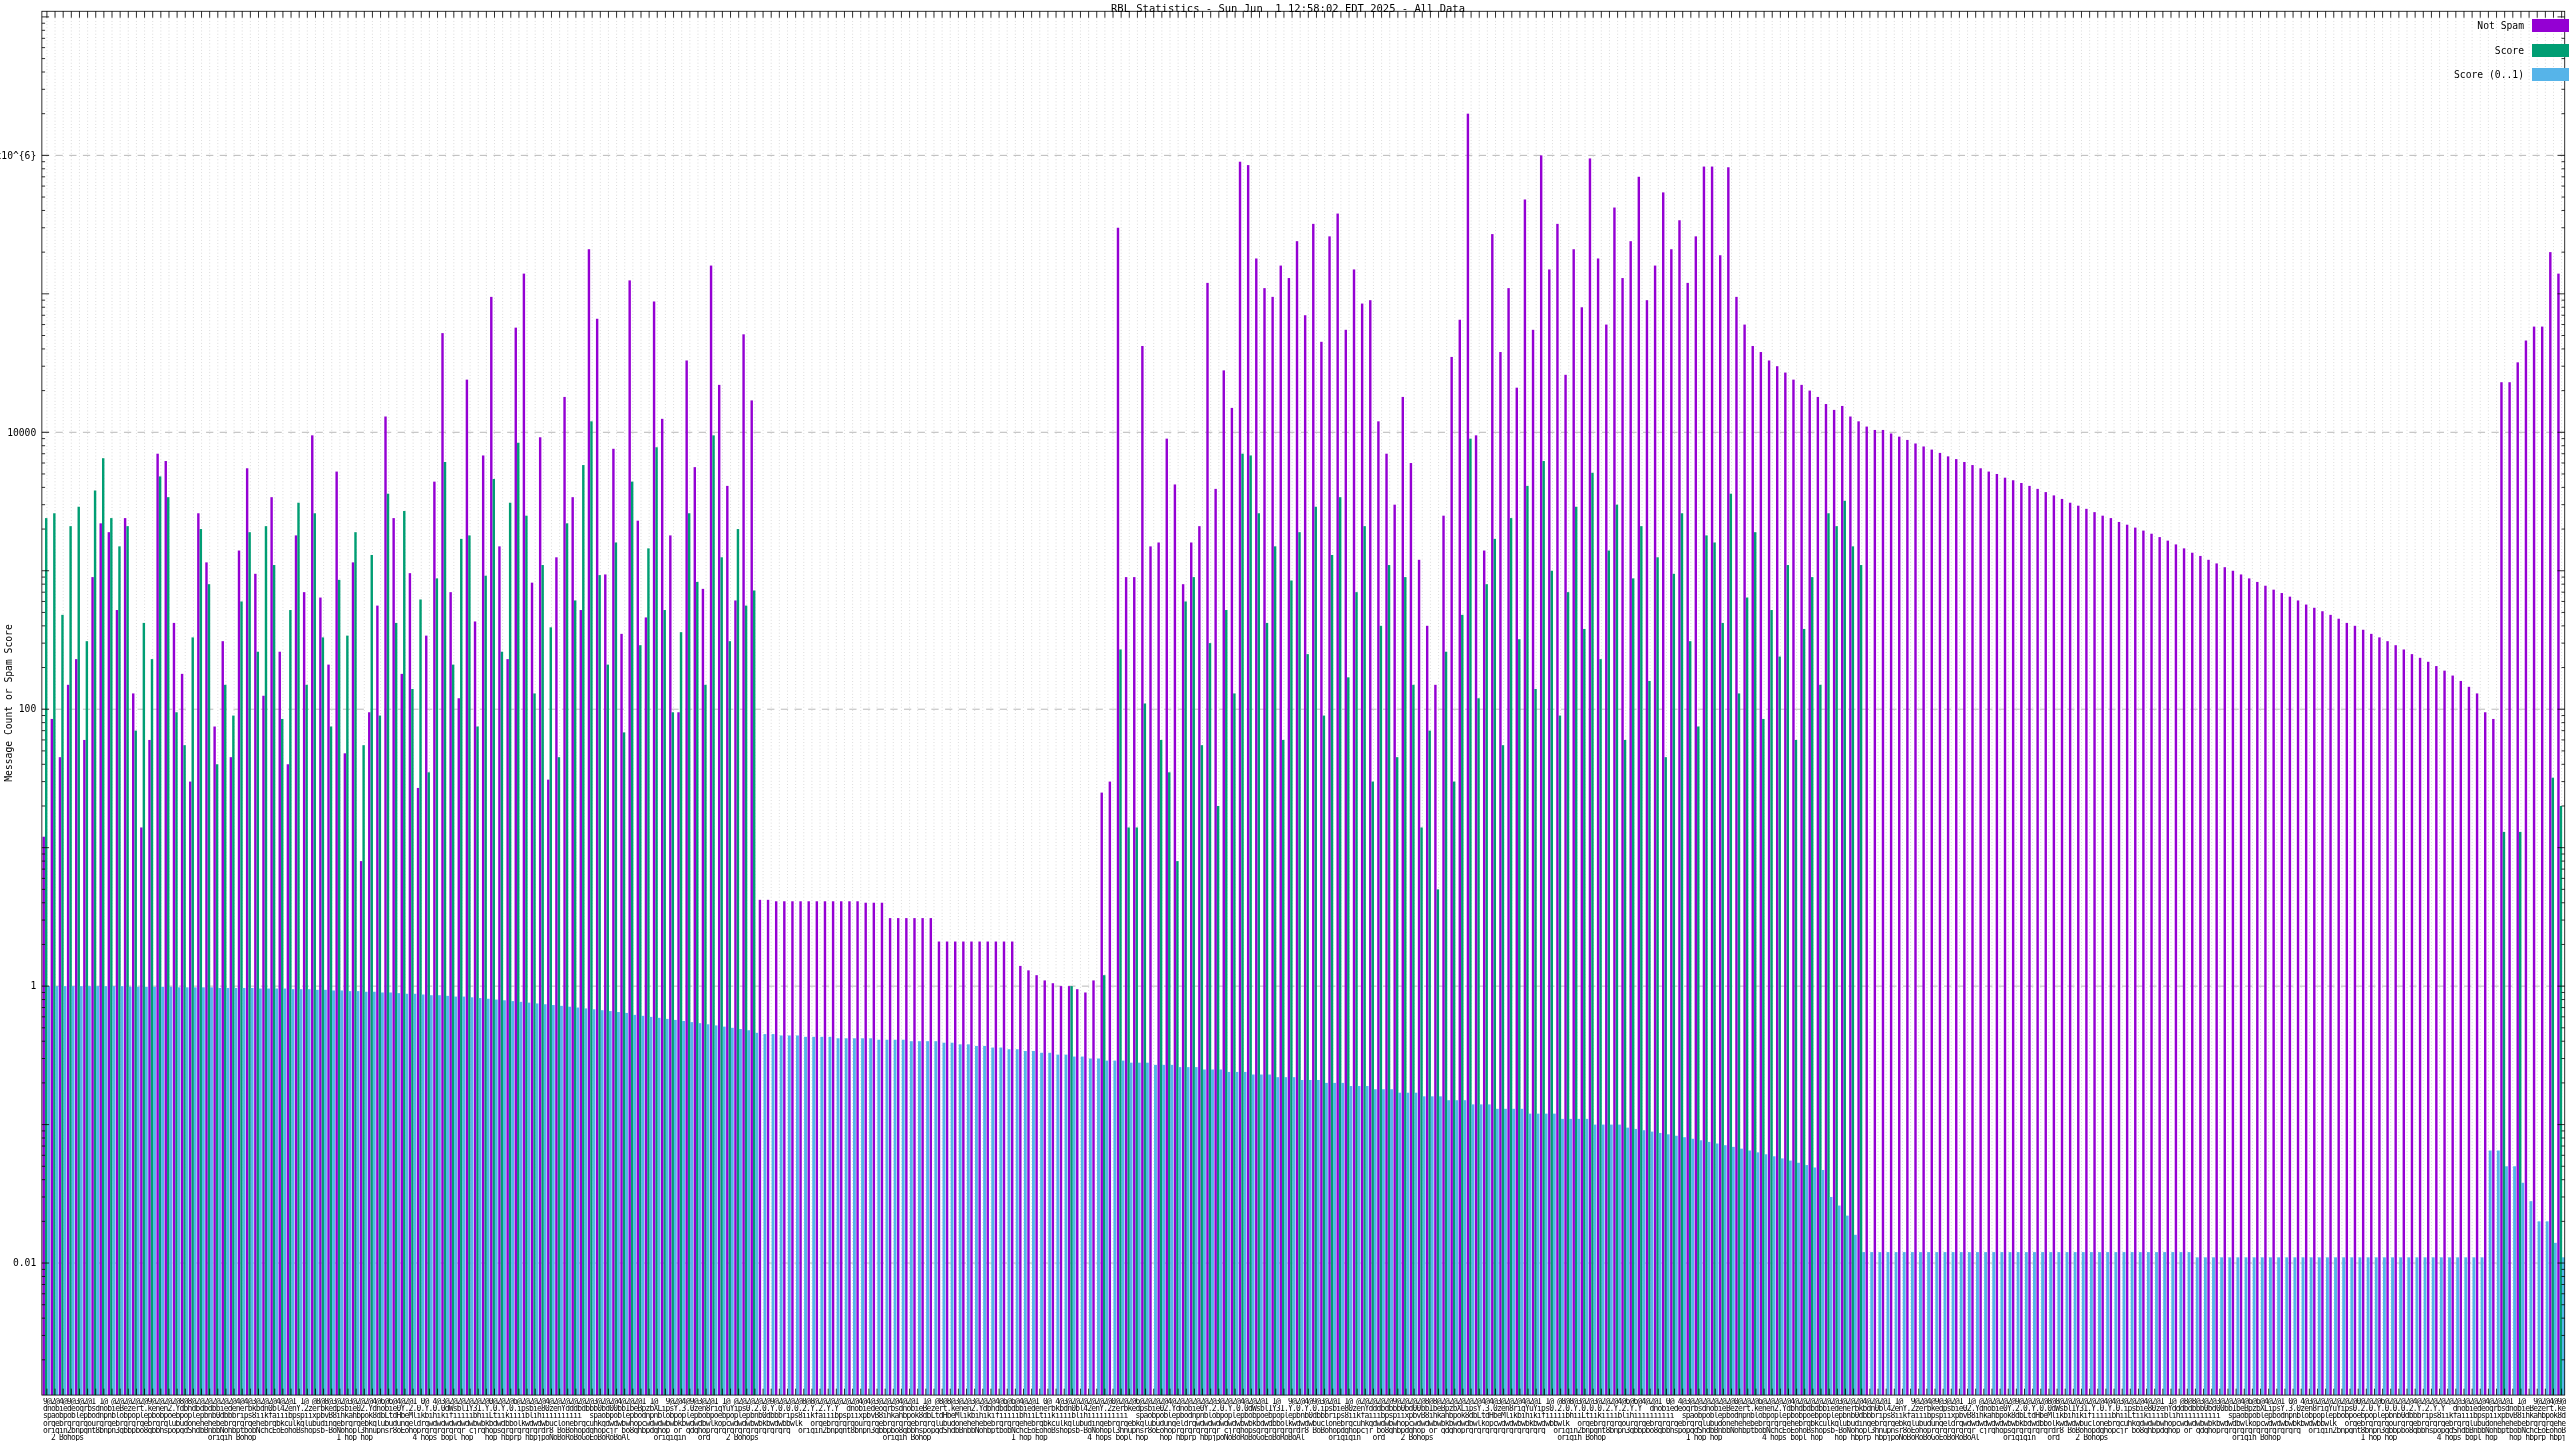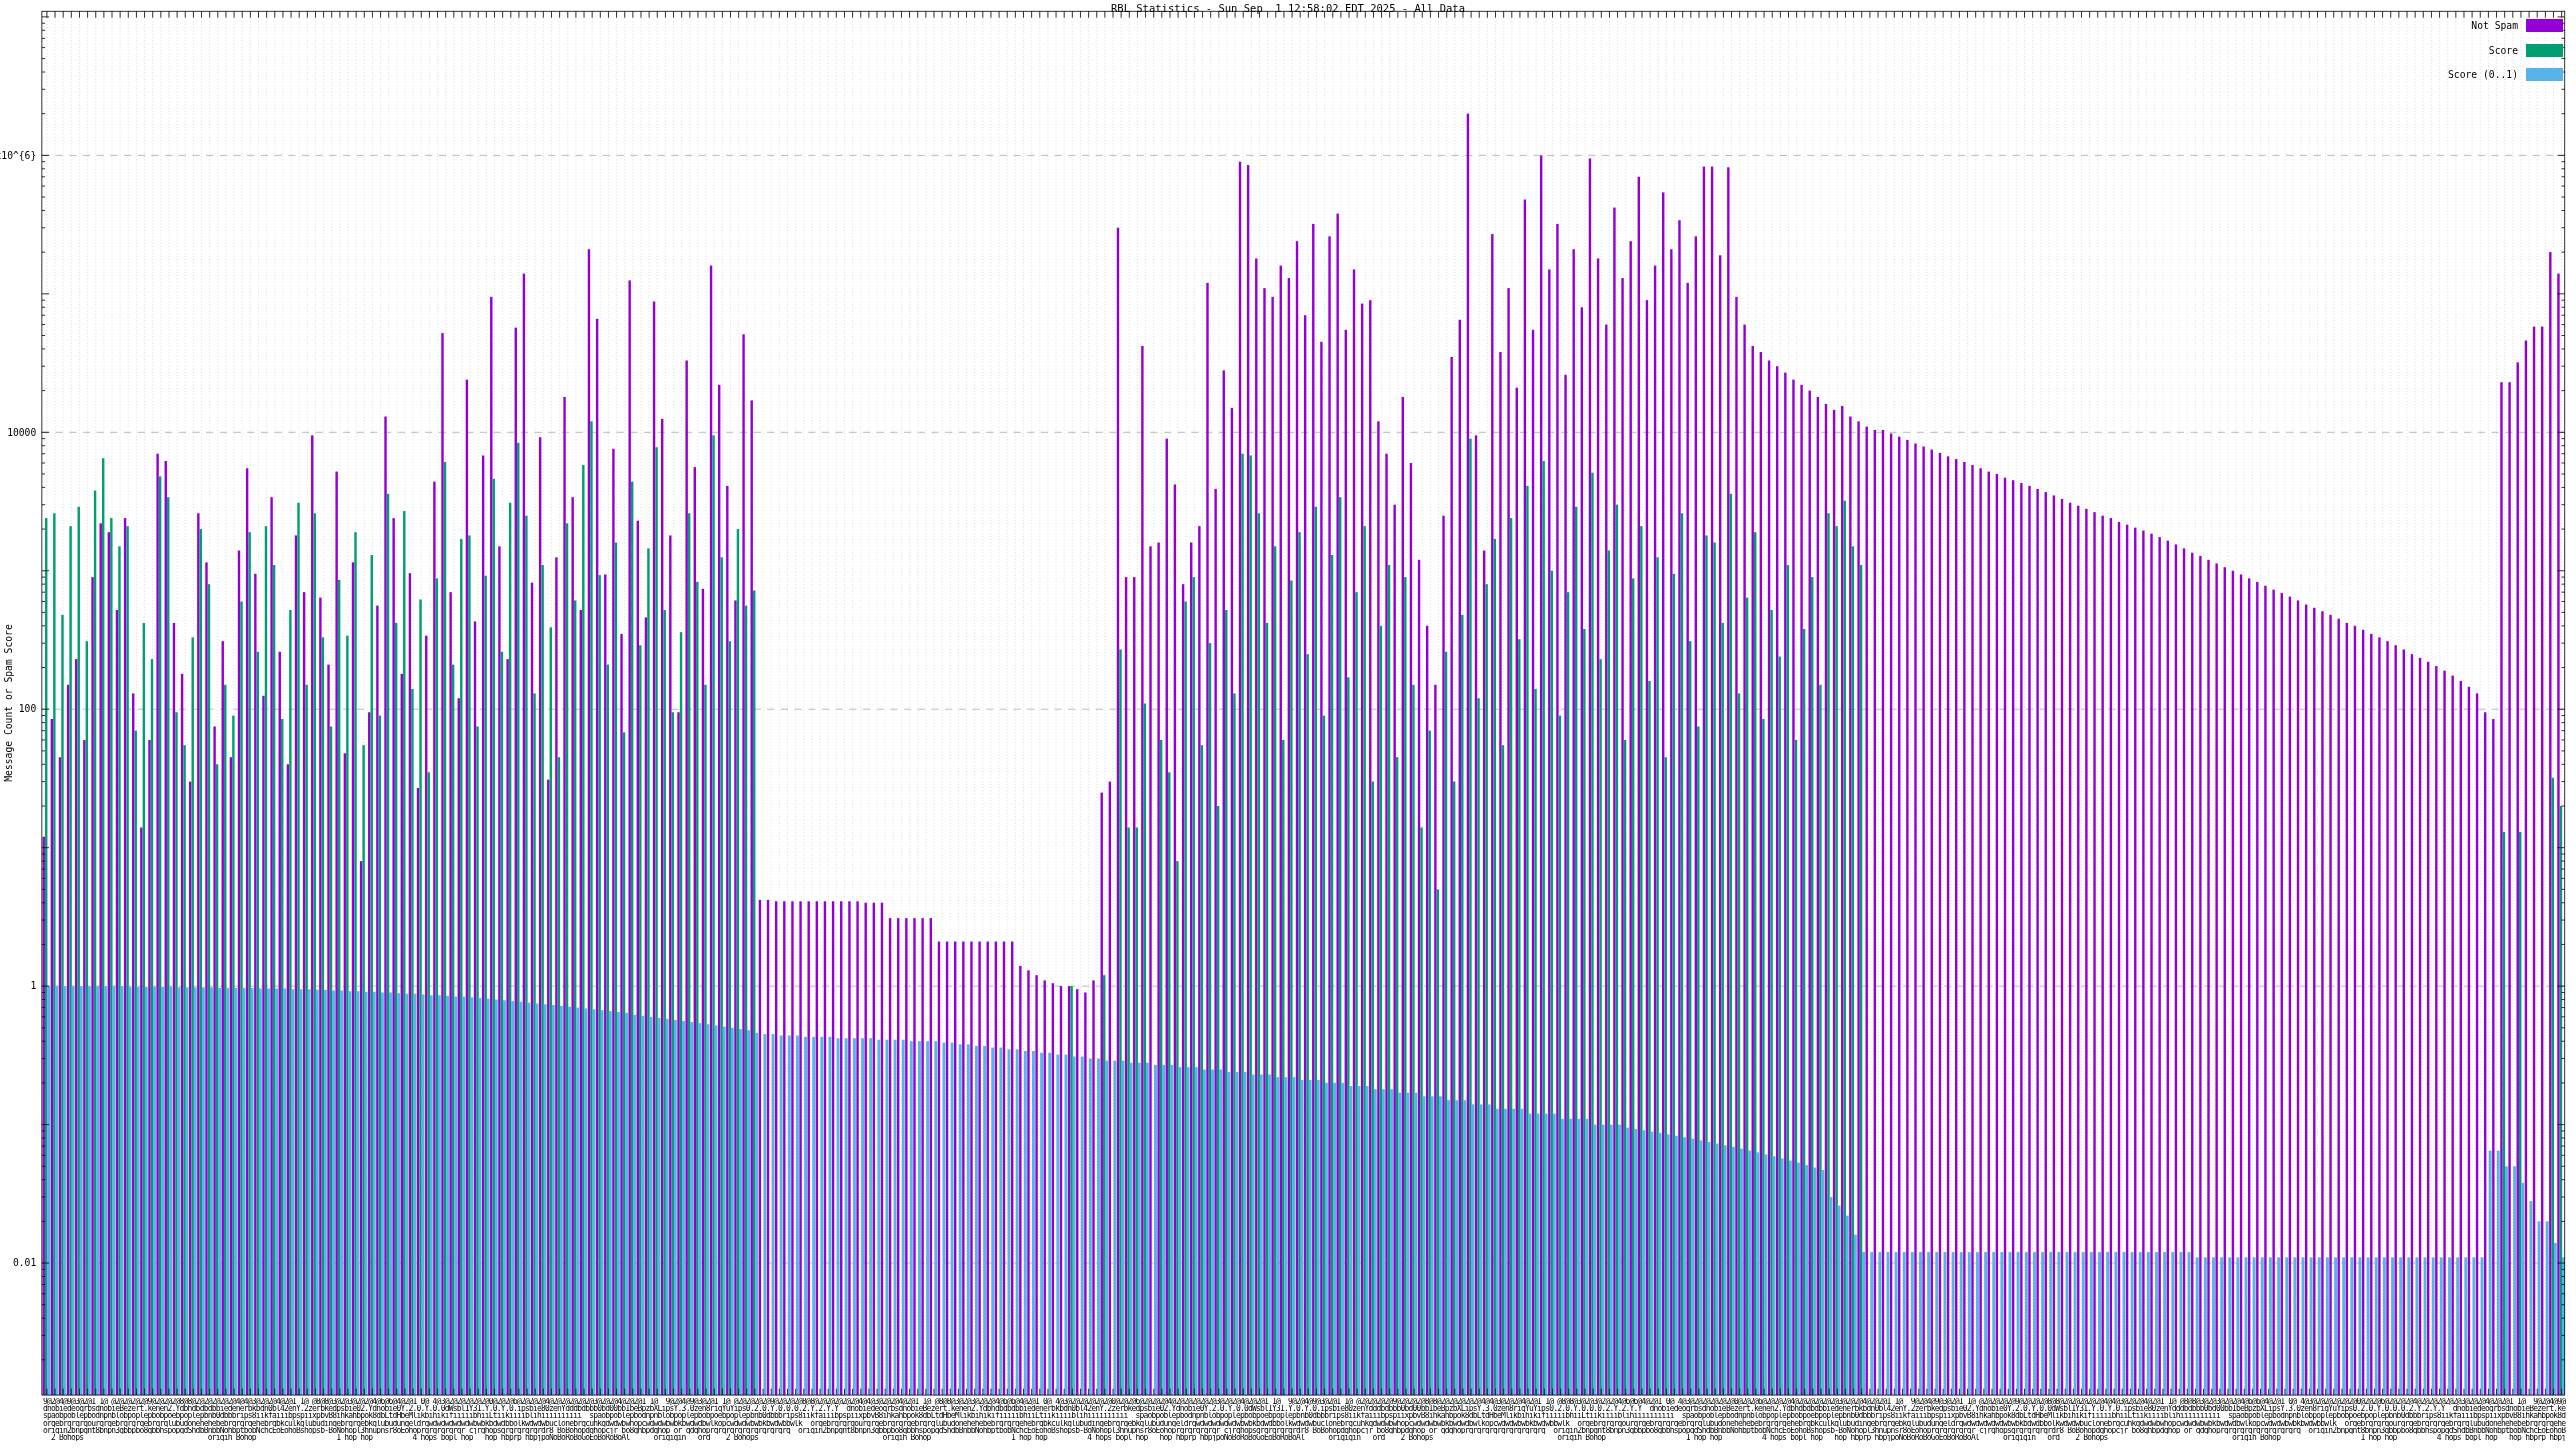--- a/index.html
+++ b/index.html
@@ -1,20 +1,20 @@
 <!DOCTYPE html>
 <html style="font-size:13px"><head>
 <meta charset="utf-8">
 <style>
   html,body{margin:0;padding:0;background:#ffffff;}
   body{width:2576px;height:1449px;position:relative;font-family:"DejaVu Sans Mono","Liberation Mono",monospace;color:#000;}
   #chart-svg{position:absolute;left:0;top:0;}
   .title{position:absolute;top:1.6px;left:0;width:2576px;text-align:center;font-size:10.5px;white-space:pre;}
   .ylabel{position:absolute;top:703px;left:8px;transform:translate(-50%,-50%) rotate(-90deg);font-size:9.7px;white-space:nowrap;}
-  .legend{position:absolute;top:19.3px;right:13px;display:flex;flex-direction:column;gap:11.3px;}
+  .legend{position:absolute;top:19.3px;right:7px;display:flex;flex-direction:column;gap:11.3px;}
   .legend-row{display:flex;align-items:center;justify-content:flex-end;gap:8px;}
   .legend-row .lbl{font-size:9.7px;white-space:pre;}
   .legend-row .swatch{width:37px;height:13px;display:inline-block;}
   .xlabels{position:absolute;left:43px;width:2523px;overflow:hidden;}
   .xlabels div{height:7.2px;font-size:8px;line-height:8px;white-space:pre;overflow:hidden;letter-spacing:-0.8px;}
 </style>
 </head>
 <body>
 
 <svg id="chart-svg" width="2576" height="1449" viewBox="0 0 3200 1800">
@@ -1956,21 +1956,21 @@
     </g>
     <g font-size="12" font-family="DejaVu Sans Mono, monospace" text-anchor="end">
       <text x="45" y="197">1x10^{6}</text>
       <text x="45" y="541">10000</text>
       <text x="45" y="885">100</text>
       <text x="45" y="1229">1</text>
       <text x="45" y="1573">0.01</text>
     </g>
   </svg>
 
-<div class="title">RBL Statistics - Sun Sep  1 12:58:02 EDT 2025 - All Data</div>
+<div class="title">RBL Statistics - Sun Jun  1 12:58:02 EDT 2025 - All Data</div>
 <div class="ylabel">Message Count or Spam Score</div>
 
 <div class="legend">
   <div class="legend-row">
     <span class="lbl">Not Spam</span>
     <span class="swatch" style="background: rgb(148, 0, 211);"></span>
   </div>
   <div class="legend-row">
     <span class="lbl">Score</span>
     <span class="swatch" style="background: rgb(0, 158, 115);"></span>

